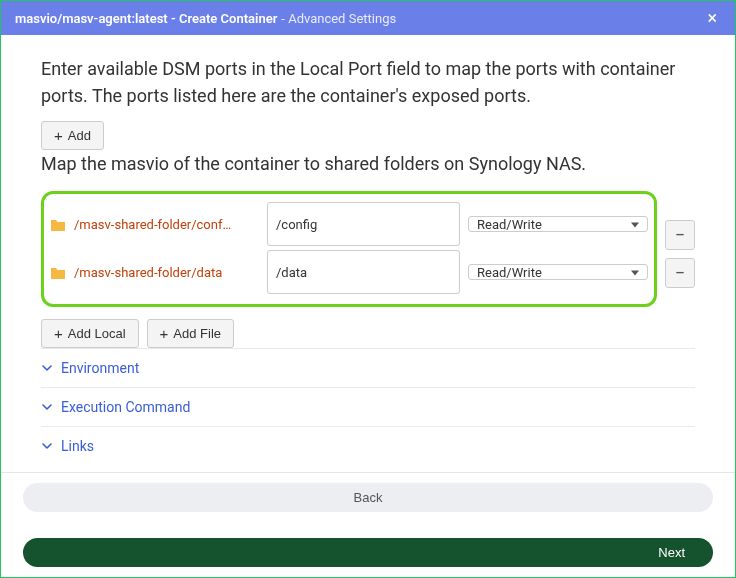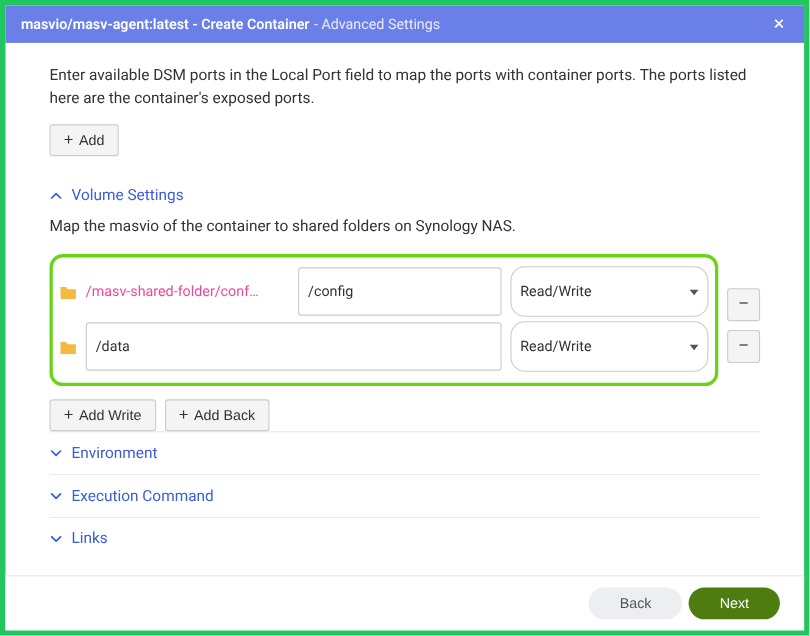--- a/index.html
+++ b/index.html
@@ -10,21 +10,21 @@
       background: #fff;
       width: 736px;
       height: 578px;
       overflow: hidden;
     }
     .window {
       width: 100%;
       height: 100%;
       display: flex;
       flex-direction: column;
-      border: 5px solid #22c55e;
+      border: 1px solid #22c55e;
       background: #fff;
     }
     .titlebar {
       background: #6a7fe8;
       color: #fff;
       padding: 8px 14px;
       display: flex;
       align-items: center;
       font-size: 13px;
     }
@@ -37,21 +37,21 @@
       padding: 0 4px;
       line-height: 1;
     }
     .content {
       flex: 1;
       overflow-y: auto;
       padding: 10px 40px 10px 40px;
     }
     .scroll-cutoff { height: 10px; }
     .desc-text {
-      font-size: 14px;
+      font-size: 18px;
       line-height: 1.5;
       margin-bottom: 12px;
       color: #333;
     }
     .btn {
       display: inline-flex;
       align-items: center;
       gap: 5px;
       background: #f4f4f4;
       border: 1px solid #ccc;
@@ -100,40 +100,40 @@
       margin: 4px 0;
     }
     .folder-icon {
       width: 16px;
       height: 13px;
       flex-shrink: 0;
     }
     .path-label {
       width: 185px;
       font-size: 13px;
-      color: #ec4899;
+      color: #c2410c;
       white-space: nowrap;
       overflow: hidden;
       text-overflow: ellipsis;
     }
     .mount-input {
       flex: 1;
       height: 44px;
       border: 1px solid #ccc;
       border-radius: 3px;
       padding: 0 8px;
       font-size: 13px;
       font-family: inherit;
       color: #333;
     }
     .perm-select {
       width: 180px;
-      height: 46px;
+      height: 16px;
       border: 1px solid #ccc;
-      border-radius: 13px;
+      border-radius: 3px;
       padding: 0 24px 0 8px;
       font-size: 13px;
       color: #333;
       background: #fff;
       position: relative;
       display: flex;
       align-items: center;
       cursor: pointer;
     }
     .perm-select::after {
@@ -175,32 +175,33 @@
     .btn-row {
       display: flex;
       gap: 8px;
       margin-top: 4px;
     }
     .footer {
       border-top: 1px solid #e5e5e5;
       padding: 10px 22px;
       display: flex;
       justify-content: flex-end;
-      gap: 6px;
+      gap: 26px;
       background: #fff;
+      flex-direction: column;
     }
     .footer .fbtn {
       padding: 7px 28px;
       border-radius: 16px;
       font-size: 13px;
       border: none;
       cursor: pointer;
     }
     .footer .back { background: #eceef2; color: #555; }
-    .footer .next { background: #4d7c0f; color: #fff; }
+    .footer .next { background: #14532d; color: #fff; text-align: right; }
     .sections-divider-first {
       margin-top: 22px;
       text-align: center;
     }
   </style>
 </head>
 <body>
 
 <div class="window">
   <div class="titlebar">
@@ -212,28 +213,20 @@
   <div class="content">
     <div class="scroll-cutoff"></div>
 
     <div class="desc-text">Enter available DSM ports in the Local Port field to map the ports with container ports. The ports listed here are the container's exposed ports.</div>
 
     <button class="btn">
       <span class="plus">+</span>
       <span>Add</span>
     </button>
 
-    <div class="section-header">
-      <span class="caret">
-        <svg width="12" height="12" viewBox="0 0 12 12">
-            <path d="M2 8 L6 4 L10 8" stroke="#3a5dd8" stroke-width="1.6" fill="none" stroke-linecap="round" stroke-linejoin="round"></path>
-          </svg>
-      </span>
-      <span class="label">Volume Settings</span>
-    </div>
 
     <div class="desc-text" style="margin-bottom:8px">Map the masvio of the container to shared folders on Synology NAS.</div>
 
     <div class="volume-outer-row">
       <div class="highlight-box volume-inner">
         <div class="volume-row">
           <span class="folder-icon">
             <svg width="16" height="13" viewBox="0 0 16 13">
                 <path d="M1 2 h5 l1.5 2 H15 v8 a1 1 0 0 1 -1 1 H2 a1 1 0 0 1 -1 -1 Z" fill="#f5b942"></path>
               </svg>
@@ -243,42 +236,43 @@
           <div class="perm-select">
             <span>Read/Write</span>
           </div>
         </div>
         <div class="volume-row">
           <span class="folder-icon">
             <svg width="16" height="13" viewBox="0 0 16 13">
                 <path d="M1 2 h5 l1.5 2 H15 v8 a1 1 0 0 1 -1 1 H2 a1 1 0 0 1 -1 -1 Z" fill="#f5b942"></path>
               </svg>
           </span>
+          <span class="path-label">/masv-shared-folder/data</span>
           <input class="mount-input" value="/data" style="">
           <div class="perm-select">
             <span>Read/Write</span>
           </div>
         </div>
       </div>
       <div class="outside-remove-col">
         <div style="height:7px"></div>
         <div class="remove-btn">−</div>
         <div style="height:8px"></div>
         <div class="remove-btn">−</div>
       </div>
     </div>
 
     <div class="btn-row">
       <button class="btn">
         <span class="plus">+</span>
-        <span>Add Write</span>
+        <span>Add Local</span>
       </button>
       <button class="btn">
         <span class="plus">+</span>
-        <span>Add Back</span>
+        <span>Add File</span>
       </button>
     </div>
 
     <div class="section-header collapsed sections-divider-first">
       <span class="caret">
         <svg width="12" height="12" viewBox="0 0 12 12">
             <path d="M2 4 L6 8 L10 4" stroke="#3a5dd8" stroke-width="1.6" fill="none" stroke-linecap="round" stroke-linejoin="round"></path>
           </svg>
       </span>
       <span class="label">Environment</span>

